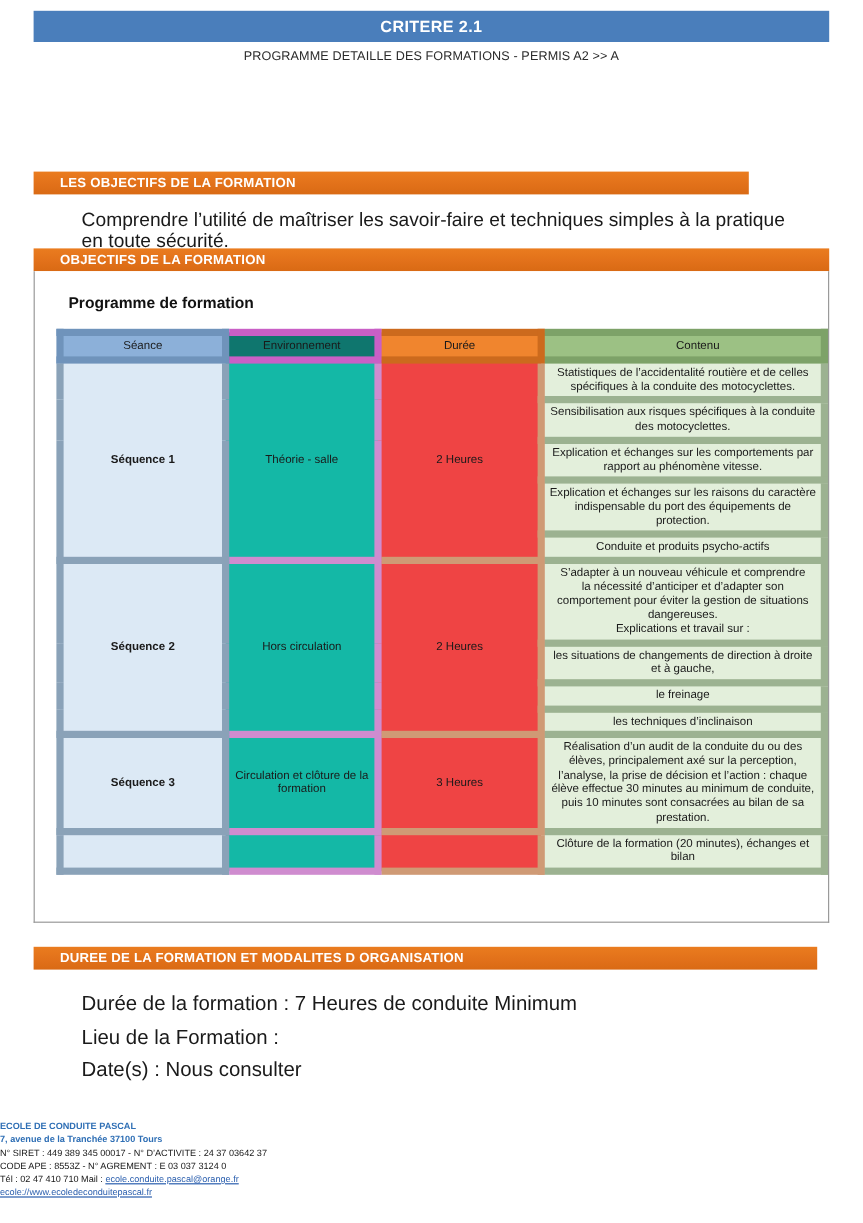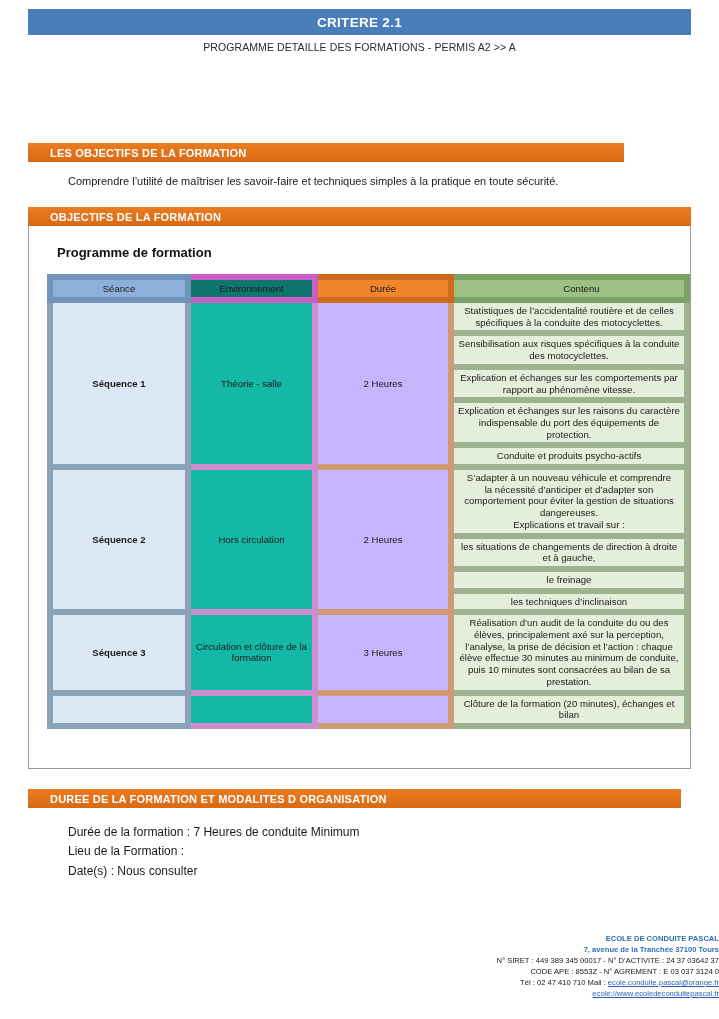--- a/index.html
+++ b/index.html
@@ -65,21 +65,21 @@
   }
   #bar-objectifs { left: 28px; top: 143px; width: 596px; }
   #bar-programme { left: 28px; top: 207px; width: 663px; }
   #bar-duree     { left: 28px; top: 789px; width: 653px; }
 
   .objectif-text {
     position: absolute;
     left: 68px;
     top: 175px;
     width: 600px;
-    font-size: 11px;
+    font-size: 16px;
     color: #1a1a1a;
   }
 
   
   .prog-box {
     position: absolute;
     left: 28px;
     top: 226px;
     width: 663px;
     height: 543px;
@@ -125,40 +125,40 @@
   .col-duree       { width: 136px; }
   .col-contenu     { width: 236px; }
 
   th.h-seance  { background: #8cb0d9; border-color: #6f93bb; }
   th.h-environ { background: #0f766e; border-color: #c95fc6; }
   th.h-duree   { background: #f0852e; border-color: #cc6a1d; }
   th.h-contenu { background: #9cc184; border-color: #7da268; padding-left: 28px; }
 
   td.c-seance  { background: #dce9f5; border-color: #8aa2b8; font-weight: bold; }
   td.c-environ { background: #14b8a6; border-color: #cf8ccf; }
-  td.c-duree   { background: #c4b5fd; border-color: #cf9a75; margin-top: 28px; }
+  td.c-duree   { background: #ef4444; border-color: #cf9a75; margin-top: 28px; }
   td.c-contenu { background: #e3efdb; border-color: #9cb291; }
 
   
   .duree-lines {
     position: absolute;
     left: 68px;
     top: 823px;
-    font-size: 12px;
+    font-size: 17px;
     line-height: 1.62;
     color: #1a1a1a;
   }
 
   
   .footer {
     position: absolute;
     left: 0;
     top: 933px;
     width: 719px;
-    text-align: right;
+    text-align: left;
     font-size: 7.6px;
     line-height: 1.45;
     color: #171717;
   }
   .footer .f-name {
     color: #2f6fb5;
     font-weight: bold;
     font-size: 7.6px;
   }
   .footer .f-addr {

